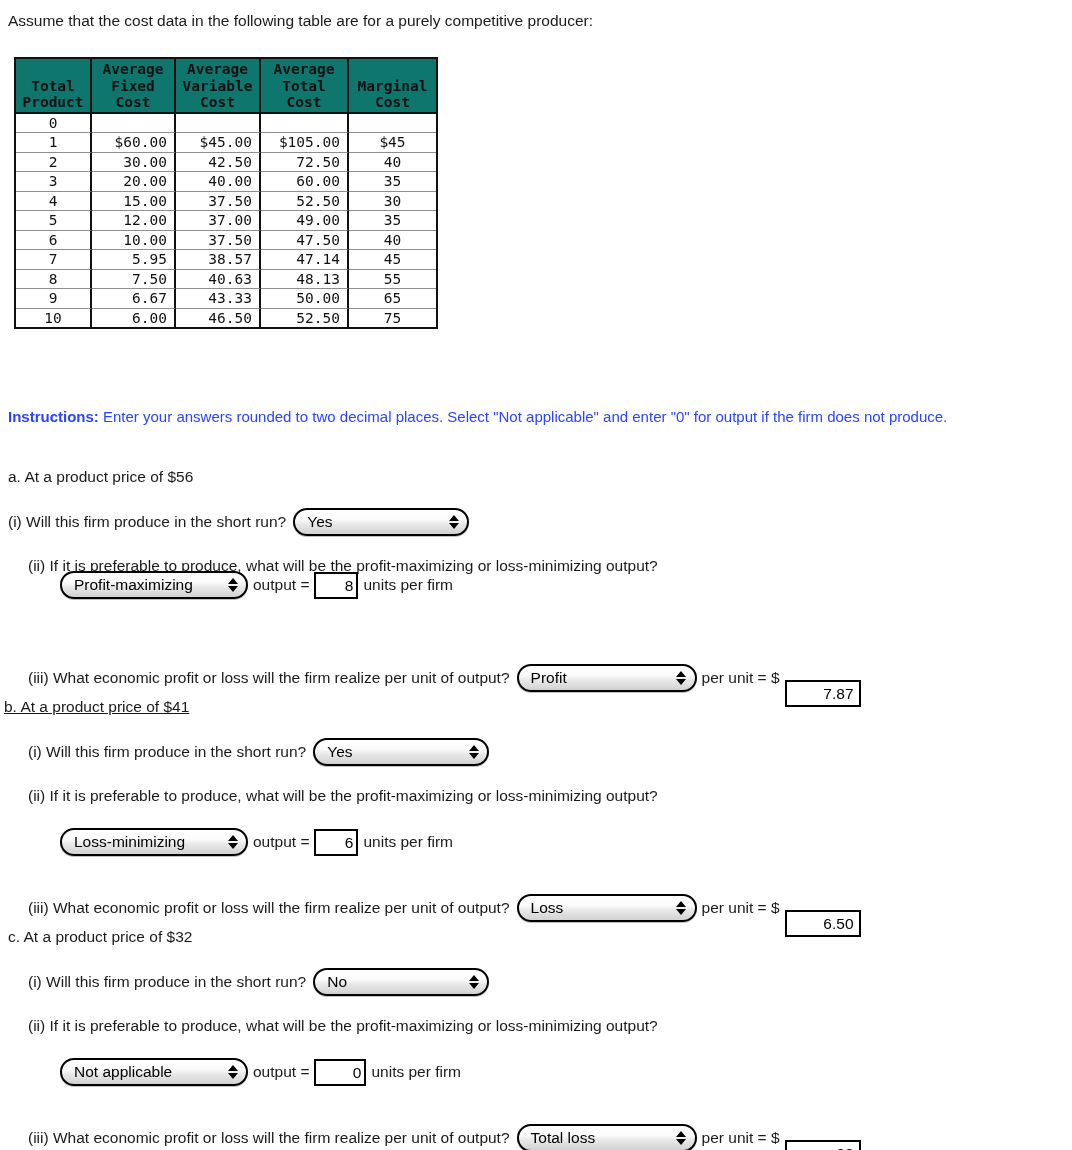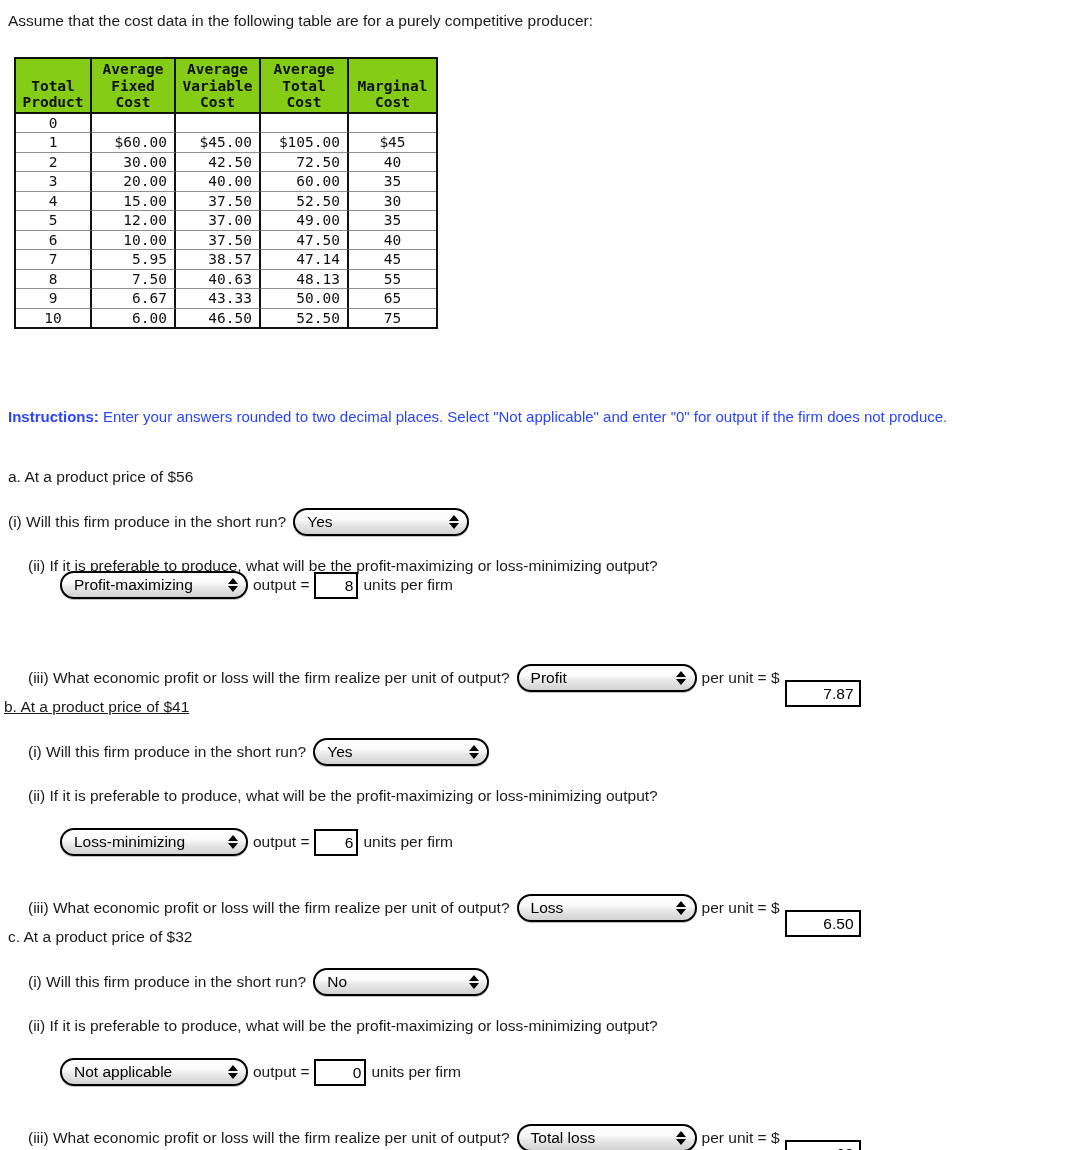--- a/index.html
+++ b/index.html
@@ -52,21 +52,21 @@
     border-bottom: 1px solid #8e8e8e;
     padding: 1px 5px;
     line-height: 16.5px;
     height: 18px;
     box-sizing: border-box;
     background: #ffffff;
   }
   table.cost-table th:last-child,
   table.cost-table td:last-child { border-right: none; }
   table.cost-table thead th {
-    background: #84cc16;
+    background: #0f766e;
     border-bottom: 2px solid #111111;
     text-align: center;
     vertical-align: bottom;
     font-weight: bold;
     letter-spacing: 0px;
     padding-top: 2px;
     padding-bottom: 1px;
     height: auto;
   }
   table.cost-table tbody tr:last-child td { border-bottom: none; }

